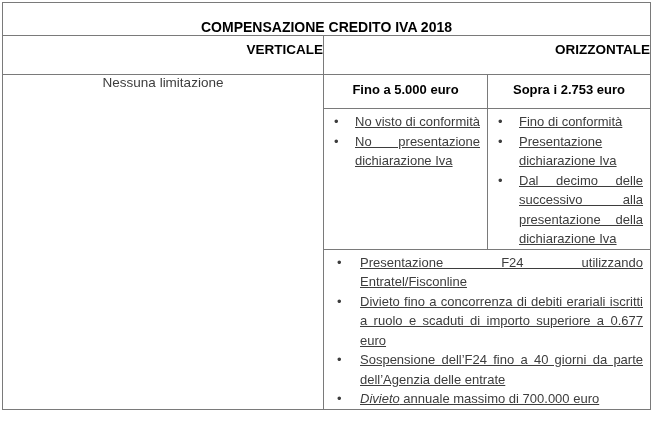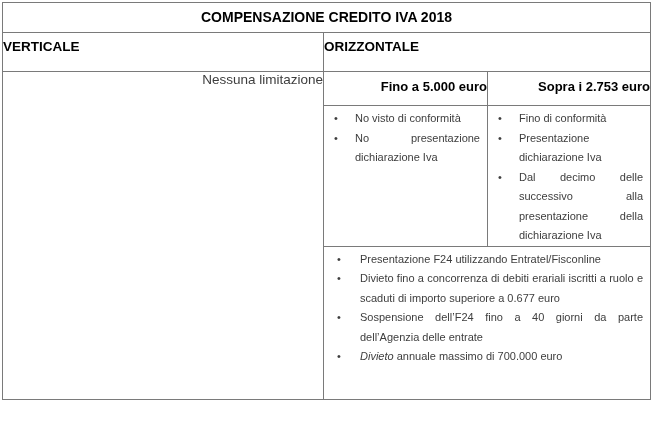--- a/index.html
+++ b/index.html
@@ -30,53 +30,55 @@
     border: 1px solid var(--border);
     vertical-align: top;
     background: var(--bg);
   }
   .title-cell {
     height: 30px;
     text-align: center;
     font-weight: bold;
     font-size: 14px;
     color: var(--heading);
-    padding-top: 6px;
+    padding-top: 16px;
   }
   .col-header {
     height: 39px;
-    text-align: left;
+    text-align: right;
     font-weight: bold;
     font-size: 13.5px;
     color: var(--heading);
     padding-top: 6px;
+    padding-left: 7px;
   }
   .sub-header {
     height: 34px;
-    text-align: right;
+    text-align: center;
     font-weight: bold;
     font-size: 13px;
     color: var(--heading);
     padding-top: 7px;
   }
   .vert-cell {
     vertical-align: bottom;
-    text-align: right;
+    text-align: center;
     padding-bottom: 56px;
     font-size: 13.5px;
     color: var(--body);
   }
   .bullets-cell { padding: 3px 7px 0 0; }
   .bullets-row td { height: 137px; }
   .merged-row td { height: 153px; margin-top: 36px; }
   ul.bullets {
     list-style: none;
-    font-size: 11px;
+    font-size: 13px;
     line-height: 19.5px;
     color: var(--body);
+    text-decoration: underline;
   }
   ul.bullets li {
     position: relative;
     padding-left: 31px;
     text-align: justify;
   }
   ul.bullets li::before {
     content: "\2022";
     position: absolute;
     left: 10px;

